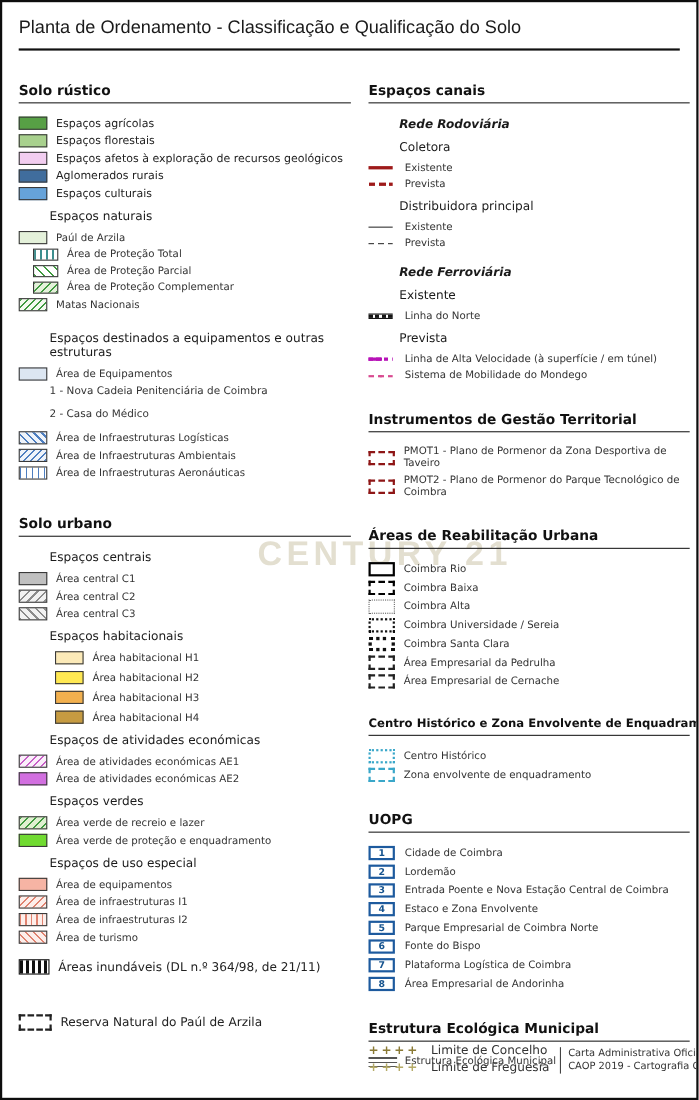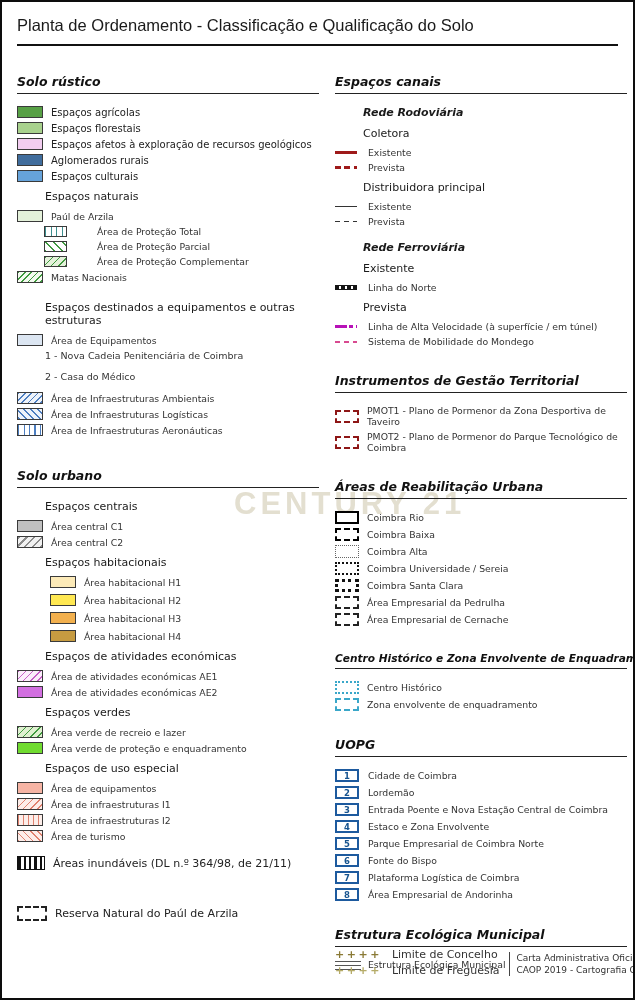--- a/index.html
+++ b/index.html
@@ -7,32 +7,32 @@
   .page{position:relative;width:635px;height:1000px;background:#fff;border:2px solid #0d0d0d;
         box-sizing:border-box;overflow:hidden;}
   .titlebar{margin:14px 15px 0;border-bottom:2px solid #111;padding-bottom:9px;}
   .titlebar h1{margin:0;font-family:"Liberation Sans",sans-serif;font-size:16.5px;font-weight:400;color:#1a1a1a;}
   .watermark{position:absolute;left:232px;top:484px;font-family:"Liberation Sans",sans-serif;
              font-size:31px;font-weight:bold;letter-spacing:4px;color:#cdc5ab;opacity:.55;z-index:0;}
   .col{position:absolute;top:72px;z-index:1;}
   .col-left{left:15px;width:302px;}
   .col-right{left:333px;width:292px;}
   .sec{font-size:12.5px;font-weight:bold;color:#111;border-bottom:1.6px solid #222;
-       padding-bottom:4px;margin:26px 0 12px;font-style:italic;}
+       padding-bottom:4px;margin:26px 0 12px;}
   .sec.first{margin-top:0;}
   .sec-sm{font-size:10.6px;white-space:nowrap;}
   .sub{font-size:11px;color:#1a1a1a;margin:8px 0 7px 28px;}
   .sub-bi{font-weight:bold;font-style:italic;}
   .row{display:flex;align-items:center;margin:0 0 4px;}
   .row.g2{margin-bottom:6px;margin-left:33px;}
   .lbl{font-size:10px;color:#222;}
   .lbl-sm{font-size:9.3px;color:#333;}
   .lbl-lg{font-size:11px;color:#222;}
   .note{font-size:9.5px;color:#333;margin:2px 0 10px 28px;}
-  .indent{margin-left:27px;gap:22px;}
+  .indent{margin-left:13px;}
   .sw{width:26px;height:12px;border:1px solid #3a3a3a;box-sizing:border-box;margin-right:8px;flex:0 0 auto;}
   .sw-sm{width:23px;height:11px;}
   
   .f-agric{background:#57a045}.f-flor{background:#a8d18d}.f-geol{background:#f2cdf0}
   .f-aglo{background:#406d9d}.f-cult{background:#66a3da}.f-paul{background:#e4f1da}
   .f-equip{background:#dce6f2}.f-c1{background:#c0c0c0}
   .f-h1{background:#fceab8}.f-h2{background:#ffe852}.f-h3{background:#f2b04e}.f-h4{background:#c69b41}
   .f-ae2{background:#d26fe0}.f-vprot{background:#70db30}.f-uequip{background:#f6b4a4}
   
   .h-ptotal{background-color:#fff;background-image:repeating-linear-gradient(90deg,#3d8f8f 0 1.3px,transparent 1.3px 5.5px);}
@@ -152,42 +152,46 @@
     <div class="sub" style="margin-top:18px">Espaços destinados a equipamentos e outras estruturas</div>
 
     <div class="row">
       <span class="sw f-equip"></span>
       <span class="lbl-sm">Área de Equipamentos</span>
     </div>
     <div class="note">1 - Nova Cadeia Penitenciária de Coimbra</div>
     <div class="note">2 - Casa do Médico</div>
 
     <div class="row">
+      <span class="sw h-ilog"></span>
+      <span class="lbl-sm">Área de Infraestruturas Logísticas</span>
+    </div>
+    <div class="row">
       <span class="sw h-iamb"></span>
       <span class="lbl-sm">Área de Infraestruturas Ambientais</span>
     </div>
     <div class="row">
-      <span class="sw h-ilog"></span>
-      <span class="lbl-sm">Área de Infraestruturas Logísticas</span>
-    </div>
-    <div class="row">
       <span class="sw h-iaero"></span>
       <span class="lbl-sm">Área de Infraestruturas Aeronáuticas</span>
     </div>
 
     <div class="sec" style="margin-top:32px">Solo urbano</div>
 
     <div class="sub">Espaços centrais</div>
     <div class="row">
       <span class="sw f-c1"></span>
       <span class="lbl-sm">Área central C1</span>
     </div>
     <div class="row">
       <span class="sw h-c2"></span>
       <span class="lbl-sm">Área central C2</span>
+    </div>
+    <div class="row">
+      <span class="sw h-c3"></span>
+      <span class="lbl-sm">Área central C3</span>
     </div>
 
     <div class="sub">Espaços habitacionais</div>
     <div class="row g2">
       <span class="sw f-h1"></span>
       <span class="lbl-sm">Área habitacional H1</span>
     </div>
     <div class="row g2">
       <span class="sw f-h2"></span>
       <span class="lbl-sm">Área habitacional H2</span>

